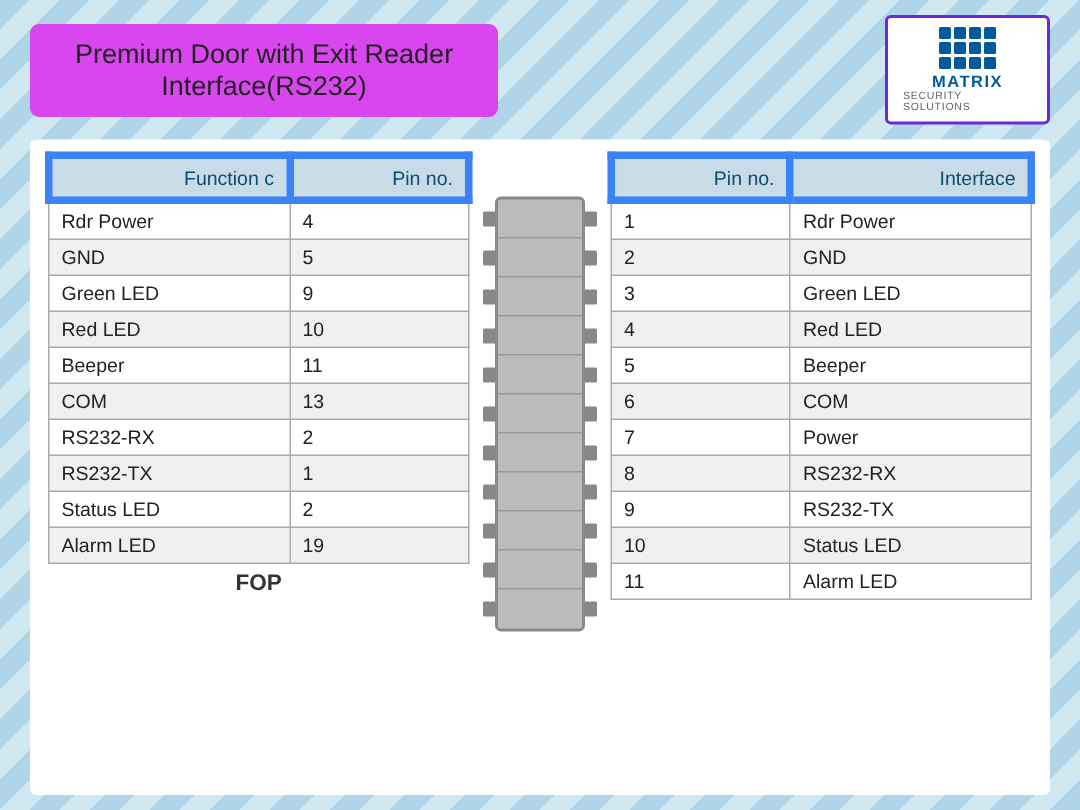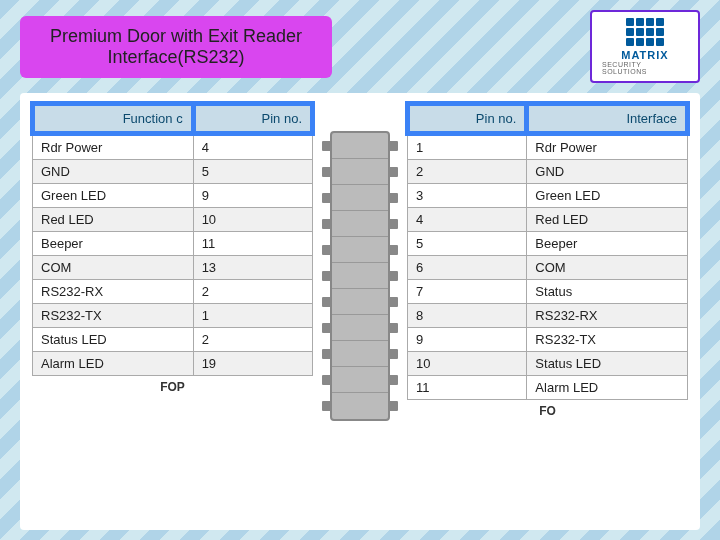--- a/index.html
+++ b/index.html
@@ -124,21 +124,21 @@
       background: #ffffff;
     }
 
     
     .footer-row {
       display: flex;
       margin-top: 4px;
     }
 
     .footer-label {
-      font-size: 12px;
+      font-size: 15px;
       font-weight: bold;
       color: #333;
       text-align: center;
     }
 
     .tables-and-connector {
       display: flex;
       gap: 0;
       align-items: flex-start;
     }
@@ -339,41 +339,38 @@
               <tr>
                 <td>5</td>
                 <td>Beeper</td>
               </tr>
               <tr>
                 <td>6</td>
                 <td>COM</td>
               </tr>
               <tr>
                 <td>7</td>
-                <td>Status</td>
+                <td>Power</td>
               </tr>
               <tr>
                 <td>8</td>
                 <td>RS232-RX</td>
               </tr>
               <tr>
                 <td>9</td>
                 <td>RS232-TX</td>
               </tr>
               <tr>
                 <td>10</td>
                 <td>Status LED</td>
               </tr>
               <tr>
                 <td>11</td>
                 <td>Alarm LED</td>
               </tr>
             </tbody>
         </table>
-        <div class="footer-row">
-          <div class="footer-label" style="width:100%; text-align:center;">FO</div>
-        </div>
       </div>
 
     </div>
   </div>
 
 </div>
 
 </body></html>

